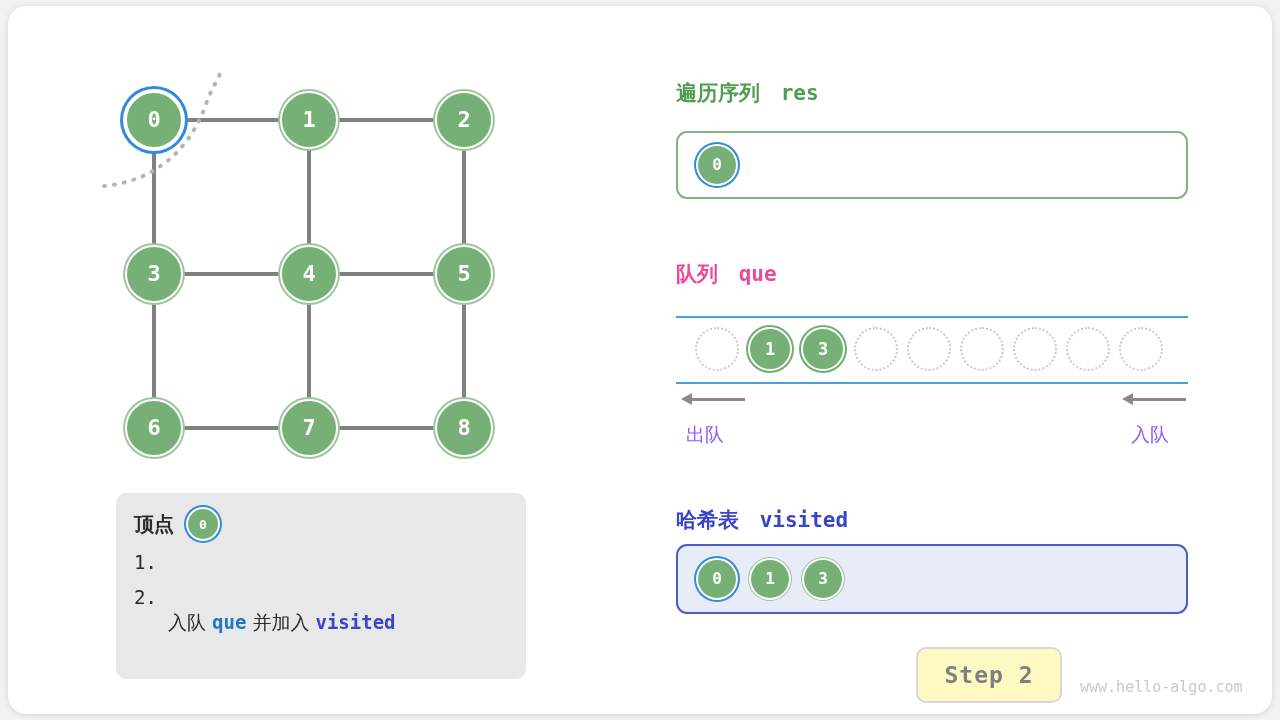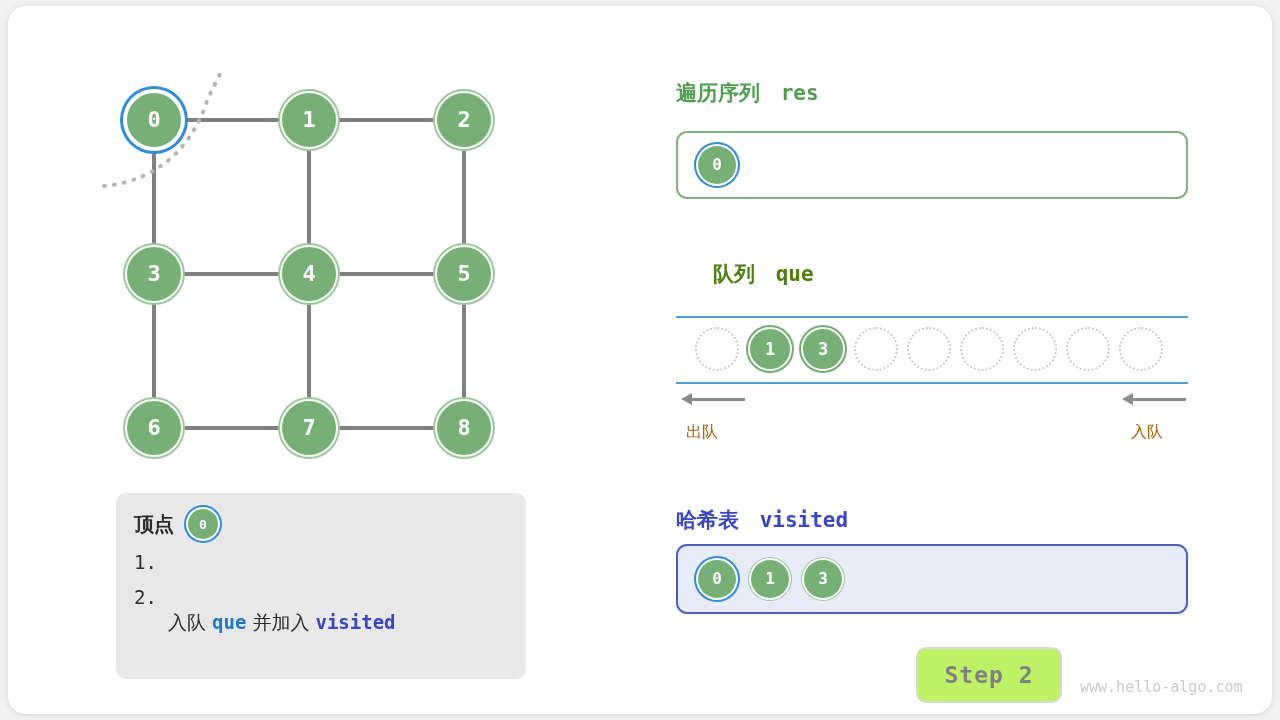--- a/index.html
+++ b/index.html
@@ -60,21 +60,21 @@
 
   
   .panel-title {
     position: absolute;
     font-family: "DejaVu Sans Mono", "Liberation Mono", monospace;
     font-weight: 700;
     font-size: 21px;
     white-space: nowrap;
   }
   .t-green { color: #4f9d4f; }
-  .t-blue  { color: #4d7c0f; margin-left: 37px; }
+  .t-blue  { color: #ec4899; }
   .t-indigo{ color: #3a45c6; }
 
   
   #res-box {
     position: absolute;
     left: 668px; top: 125px;
     width: 512px; height: 68px;
     box-sizing: border-box;
     border: 2px solid #7fb37f;
     border-radius: 11px;
@@ -123,22 +123,22 @@
   }
   .qarrow .head {
     position: absolute; left: 0; top: 1px;
     width: 0; height: 0;
     border-top: 6px solid transparent;
     border-bottom: 6px solid transparent;
     border-right: 11px solid #8a8a8a;
   }
   .qlabel {
     position: absolute;
-    color: #a16207;
-    font-size: 16px;
+    color: #8b5cf6;
+    font-size: 19px;
     font-family: "DejaVu Sans", "Liberation Sans", sans-serif;
     white-space: nowrap;
   }
 
   
   #visited-box {
     position: absolute;
     left: 668px; top: 538px;
     width: 512px; height: 70px;
     box-sizing: border-box;
@@ -198,21 +198,21 @@
   .kw-green { color: #4f9d4f; }
   .kw-blue  { color: #1f78c1; }
   .kw-indigo{ color: #3a45c6; }
 
   
   #step-badge {
     position: absolute;
     left: 908px; top: 641px;
     width: 146px; height: 56px;
     box-sizing: border-box;
-    background: #bef264;
+    background: #fef9c3;
     border: 2px solid #d8d8d8;
     border-radius: 10px;
     display: flex; align-items: center; justify-content: center;
     color: #808080;
     font-family: "DejaVu Sans Mono", "Liberation Mono", monospace;
     font-weight: 700; font-size: 23px;
     letter-spacing: 1px;
   }
   #watermark {
     position: absolute;

